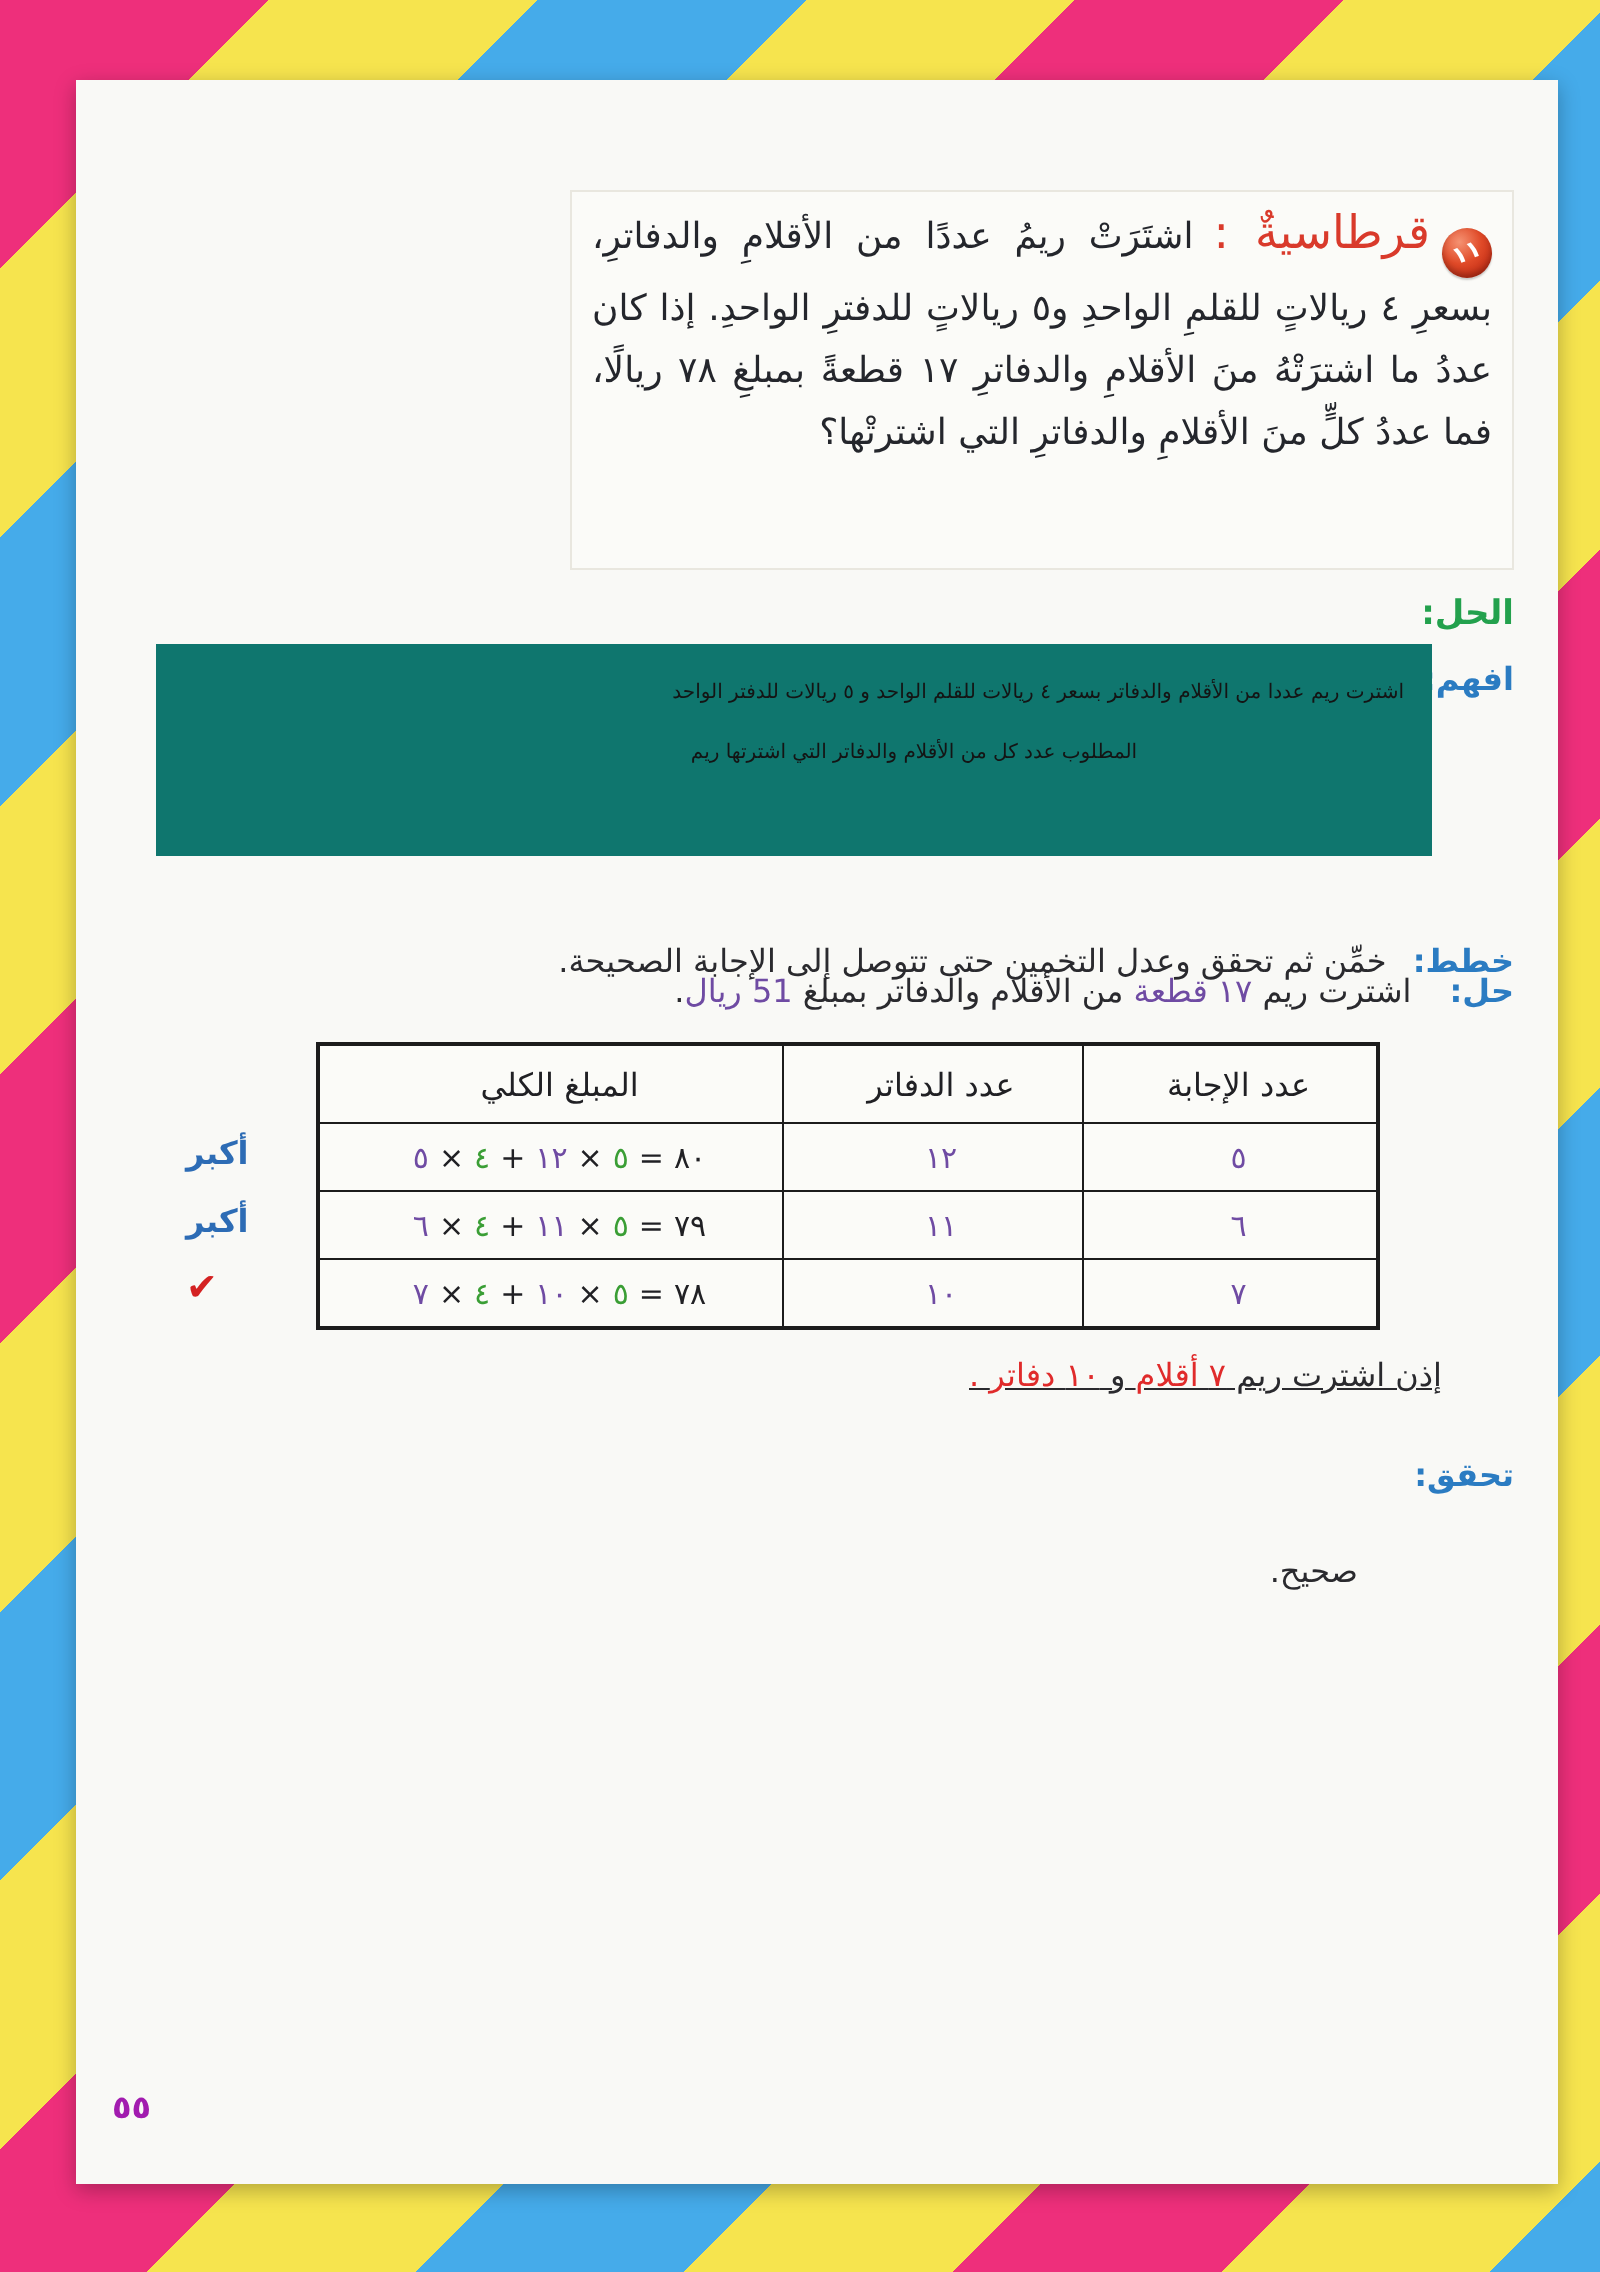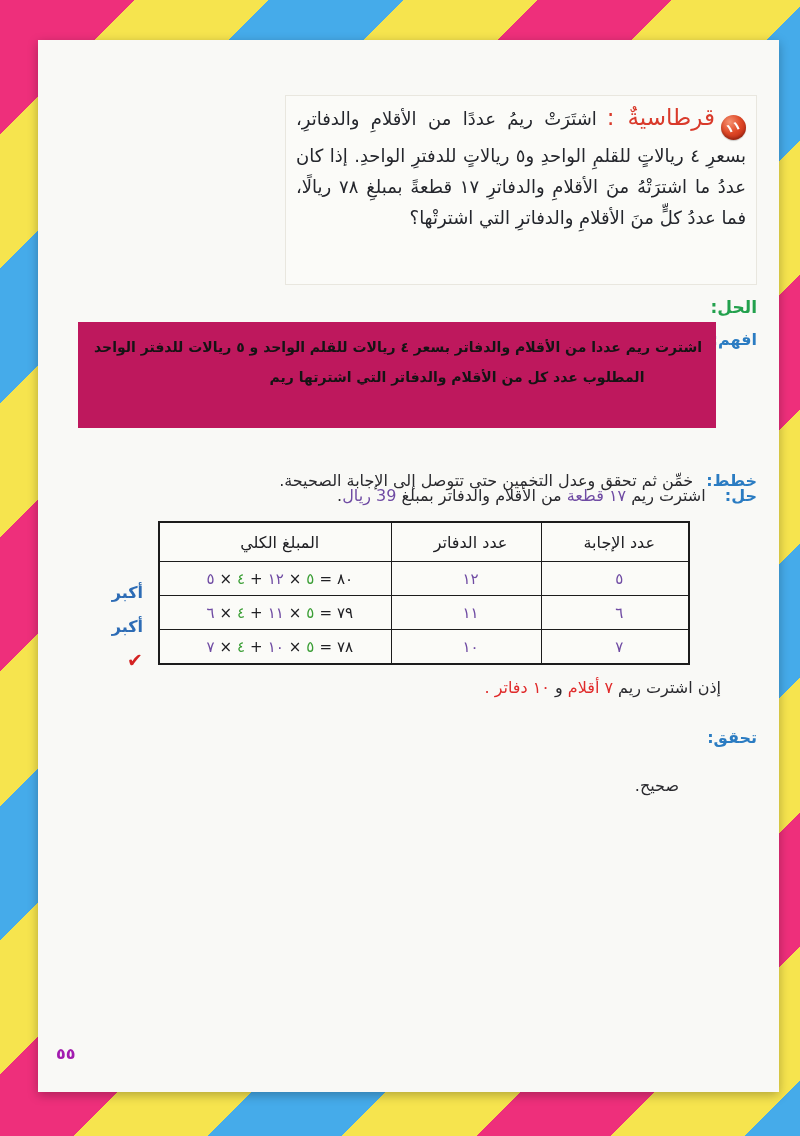--- a/index.html
+++ b/index.html
@@ -36,22 +36,22 @@
     width:25px;height:25px;border-radius:50%;vertical-align:-6px;margin-left:6px;
     background:radial-gradient(circle at 35% 28%, #f59272 0%, #e04a28 45%, #b21d0c 100%);
     box-shadow:inset 0 -2px 3px rgba(0,0,0,.25), 0 1px 1px rgba(0,0,0,.2);
   }
   .badge span{color:#fff;font-size:12px;font-weight:bold;transform:rotate(-22deg);}
   .problem-title{color:var(--accent-red);font-weight:normal;font-size:23px;margin-left:10px;}
   
   .green-heading{color:var(--heading-green);font-weight:bold;font-size:17px;}
   .blue-label{color:var(--label-blue);font-weight:bold;font-size:16px;}
   .understand-box{
-    right:63px;top:282px;width:638px;height:106px;background:#be185d;
-    padding:10px 14px;box-sizing:border-box;font-size:14px;line-height:30px;color:#141414;font-weight:bold;
+    right:63px;top:282px;width:638px;height:106px;background:#0f766e;
+    padding:10px 14px;box-sizing:border-box;font-size:10px;line-height:30px;color:#141414;
   }
   .understand-box .l2{padding-left:120px;text-align:center;}
   .body-line{font-size:16px;color:#2a2a2e;}
   .purple{color:var(--purple);}
   .red{color:var(--result-red);}
   
   table.guess{
     border-collapse:collapse;table-layout:fixed;background:#fbfbf8;
     border:2.5px solid #1c1c1c;
   }
@@ -60,21 +60,21 @@
     font-weight:normal;color:#202024;padding-left:10px;
   }
   table.guess th{height:36px;font-size:16px;}
   table.guess td{height:31px;font-size:15px;}
   td .num{color:var(--purple);}
   .eq{direction:ltr;unicode-bidi:isolate;display:inline-block;font-size:15px;}
   .eq span{margin:0 2.5px;}
   .eq .g{color:var(--eq-green);}
   .eq .p{color:var(--purple);}
   .eq .d{color:#202024;}
-  .annotation{width:50px;text-align:right;font-size:16px;margin-top:16px;}
+  .annotation{width:50px;text-align:left;font-size:16px;}
   .annotation.blue{color:#2d6cb5;font-weight:bold;}
   .checkmark{color:#d42222;font-size:19px;font-weight:bold;}
   .page-number{font-size:16px;font-weight:bold;color:#a21caf;letter-spacing:2px;}
   .nowrap{white-space:nowrap;}
 </style>
 </head>
 <body>
 
 <div class="sheet">
 
@@ -92,21 +92,21 @@
     <div class="l2">المطلوب عدد كل من الأقلام والدفاتر التي اشترتها ريم</div>
   </div>
 
   <div class="abs nowrap" style="right:22px;top:402px;margin-top:29px;">
     <span class="blue-label">خطط:</span>
     <span class="body-line" style="margin-right:8px;">خمِّن ثم تحقق وعدل التخمين حتى تتوصل إلى الإجابة الصحيحة.</span>
   </div>
 
   <div class="abs nowrap" style="right:22px;top:446px;">
     <span class="blue-label">حل:</span>
-    <span class="body-line" style="margin-right:14px;"><span>اشترت ريم </span><span class="purple">١٧ قطعة</span><span> من الأقلام والدفاتر بمبلغ </span><span class="purple">39 ريال</span><span>.</span></span>
+    <span class="body-line" style="margin-right:14px;"><span>اشترت ريم </span><span class="purple">١٧ قطعة</span><span> من الأقلام والدفاتر بمبلغ </span><span class="purple">51 ريال</span><span>.</span></span>
   </div>
 
   <table class="guess abs" style="left:120px;top:481px;width:530px;">
     <colgroup>
         <col style="width:148px">
         <col style="width:150px">
         <col style="width:232px">
       </colgroup>
     <tbody>
         <tr>
@@ -129,20 +129,20 @@
       <td><span class="num">١٠</span></td>
       <td><span class="eq"><span class="d">٧٨</span><span class="d">=</span><span class="g">٥</span><span class="d">×</span><span class="p">١٠</span><span class="d">+</span><span class="g">٤</span><span class="d">×</span><span class="p">٧</span></span></td>
     </tr>
   </tbody>
     </table>
 
   <div class="abs annotation blue" style="left:55px;top:527px;">أكبر</div>
   <div class="abs annotation blue" style="left:55px;top:561px;">أكبر</div>
   <div class="abs annotation checkmark" style="left:55px;top:593px;">✔</div>
 
-  <div class="abs nowrap body-line" style="right:58px;top:638px;"><span>إذن اشترت ريم </span><span class="red">٧ أقلام</span><span> و </span><span class="red">١٠ دفاتر</span><span class="red"> .</span></div>
+  <div class="abs nowrap body-line" style="right:58px;top:638px;text-decoration:underline;"><span>إذن اشترت ريم </span><span class="red">٧ أقلام</span><span> و </span><span class="red">١٠ دفاتر</span><span class="red"> .</span></div>
 
   <div class="abs blue-label" style="right:22px;top:688px;">تحقق:</div>
   <div class="abs nowrap body-line" style="right:100px;top:736px;">صحيح.</div>
 
   <div class="abs page-number" style="left:18px;top:1004px;">٥٥</div>
 
 </div>
 
 </body></html>

